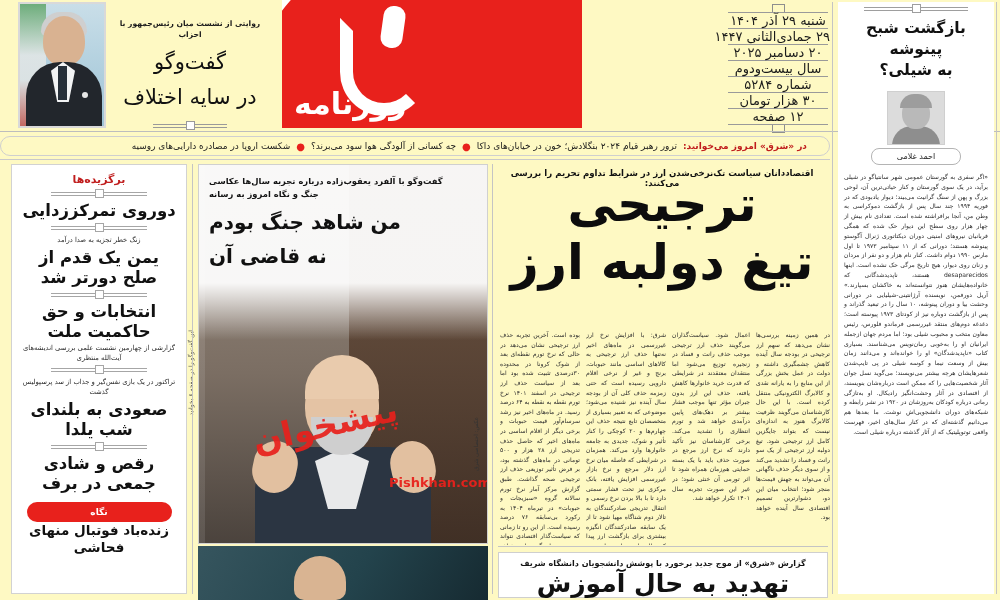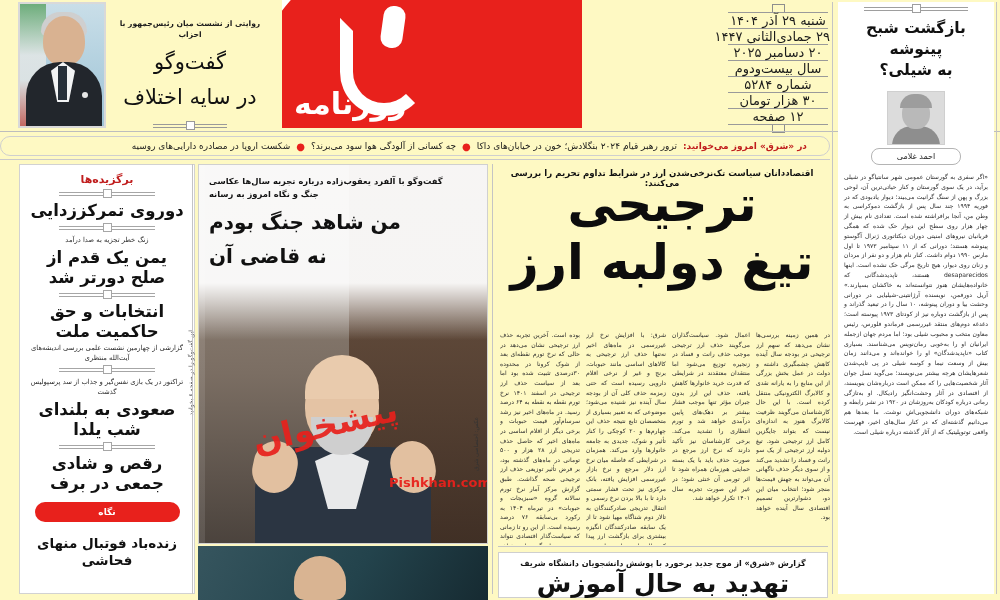--- a/index.html
+++ b/index.html
@@ -112,35 +112,35 @@
   .ticker .lead{color:#c01d1d;font-weight:bold;}
   .ticker .dot{color:#e8211c;font-size:10px;}
   .ticker .it{color:#1a1a1a;}
   .ticker-rule{position:absolute;left:0;top:159px;width:830px;height:1px;background:#c9c9c9;}
 
   
   .vrule{position:absolute;width:1px;background:#c4c4c4;}
 
   
   .sidebar{
-    position:absolute;left:19px;top:164px;width:176px;height:430px;
+    position:absolute;left:11px;top:164px;width:176px;height:430px;
     border:1px solid #d2d2d2;box-sizing:border-box;padding:6px 8px;
     text-align:center;overflow:hidden;background:#fff;
   }
   .sidebar .sbtitle{
     font-size:11px;color:#c01d1d;font-weight:bold;letter-spacing:2px;margin:2px 0 3px;
   }
   .sb-orn{margin:2px auto 4px;width:96px;height:8px;position:relative;}
   .sb-orn:before{content:"";position:absolute;left:0;right:0;top:3px;height:2px;border-top:1px solid #a6a6a6;border-bottom:1px solid #a6a6a6;}
   .sb-orn:after{content:"";position:absolute;left:44px;top:0;width:7px;height:7px;border:1px solid #a6a6a6;background:#fff;}
   .sb-orn .pg{position:absolute;left:44px;top:-1px;width:8px;height:8px;font-size:5px;line-height:8px;color:#6a6a6a;background:#fff;text-align:center;}
   .sb-kick{font-size:6.8px;line-height:10px;color:#2a2a2a;padding:0 2px;}
   .sb-head{font-size:16.5px;line-height:20px;font-weight:bold;color:#111;margin:3px 0 1px;}
   .sb-badge{
-    margin:8px auto 13px;width:145px;height:20px;background:#e8211c;border-radius:11px;
+    margin:8px auto 0;width:145px;height:20px;background:#e8211c;border-radius:11px;
     color:#fff;font-size:9px;font-weight:bold;line-height:20px;
   }
   .sb-last{font-size:13.5px;line-height:17px;font-weight:bold;color:#111;}
   .sb-side-note{
     position:absolute;left:187px;top:330px;width:12px;
     font-size:6px;color:#4a4a4a;writing-mode:vertical-rl;transform:rotate(180deg);
     white-space:nowrap;
   }
 
   

